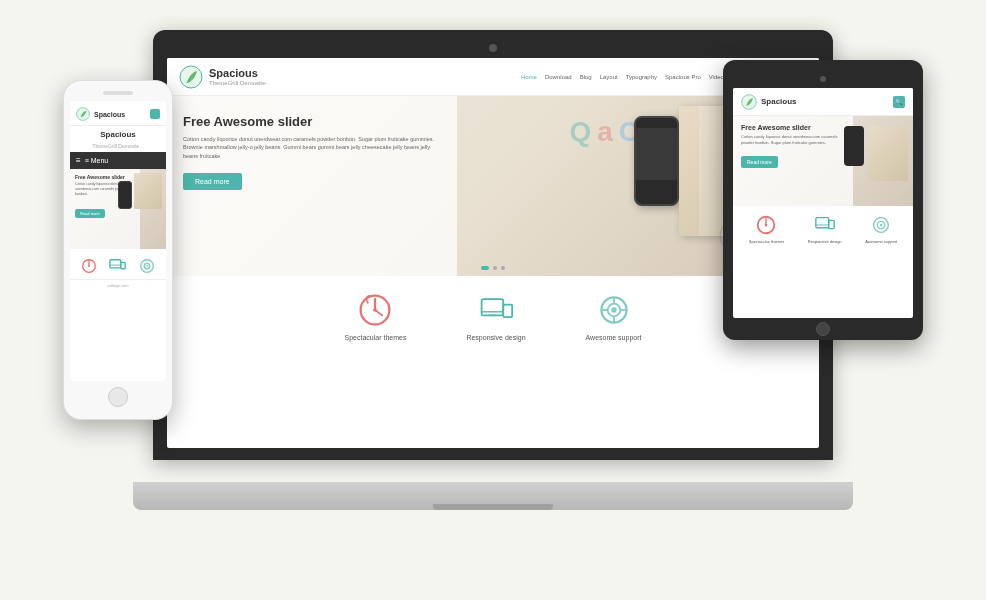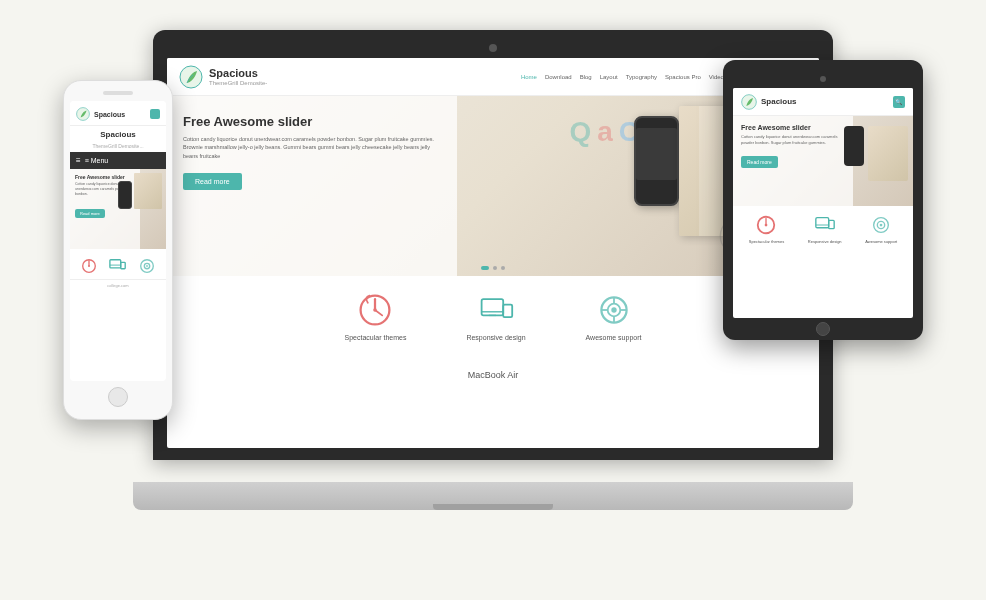--- a/index.html
+++ b/index.html
@@ -620,23 +620,20 @@
               <circle cx="20" cy="20" r="3" fill="#80cbc4"></circle>
               <path d="M20 6 L20 13" stroke="#80cbc4" stroke-width="2"></path>
               <path d="M34 20 L27 20" stroke="#80cbc4" stroke-width="2"></path>
               <path d="M20 34 L20 27" stroke="#80cbc4" stroke-width="2"></path>
               <path d="M6 20 L13 20" stroke="#80cbc4" stroke-width="2"></path>
             </svg>
             <span class="feature-label">Awesome support</span>
           </div>
         </div>
 
-        <div style="text-align:center; padding: 4px 0 6px; font-size: 9px; color:#555; background:#fff;">
-          <span>MacBook Air</span>
-        </div>
 
       </div>
     </div>
     <div class="macbook-base"></div>
   </div>
 
   <div class="tablet">
     <div class="tablet-outer">
       <div class="tablet-camera"></div>
       <div class="tablet-screen">

